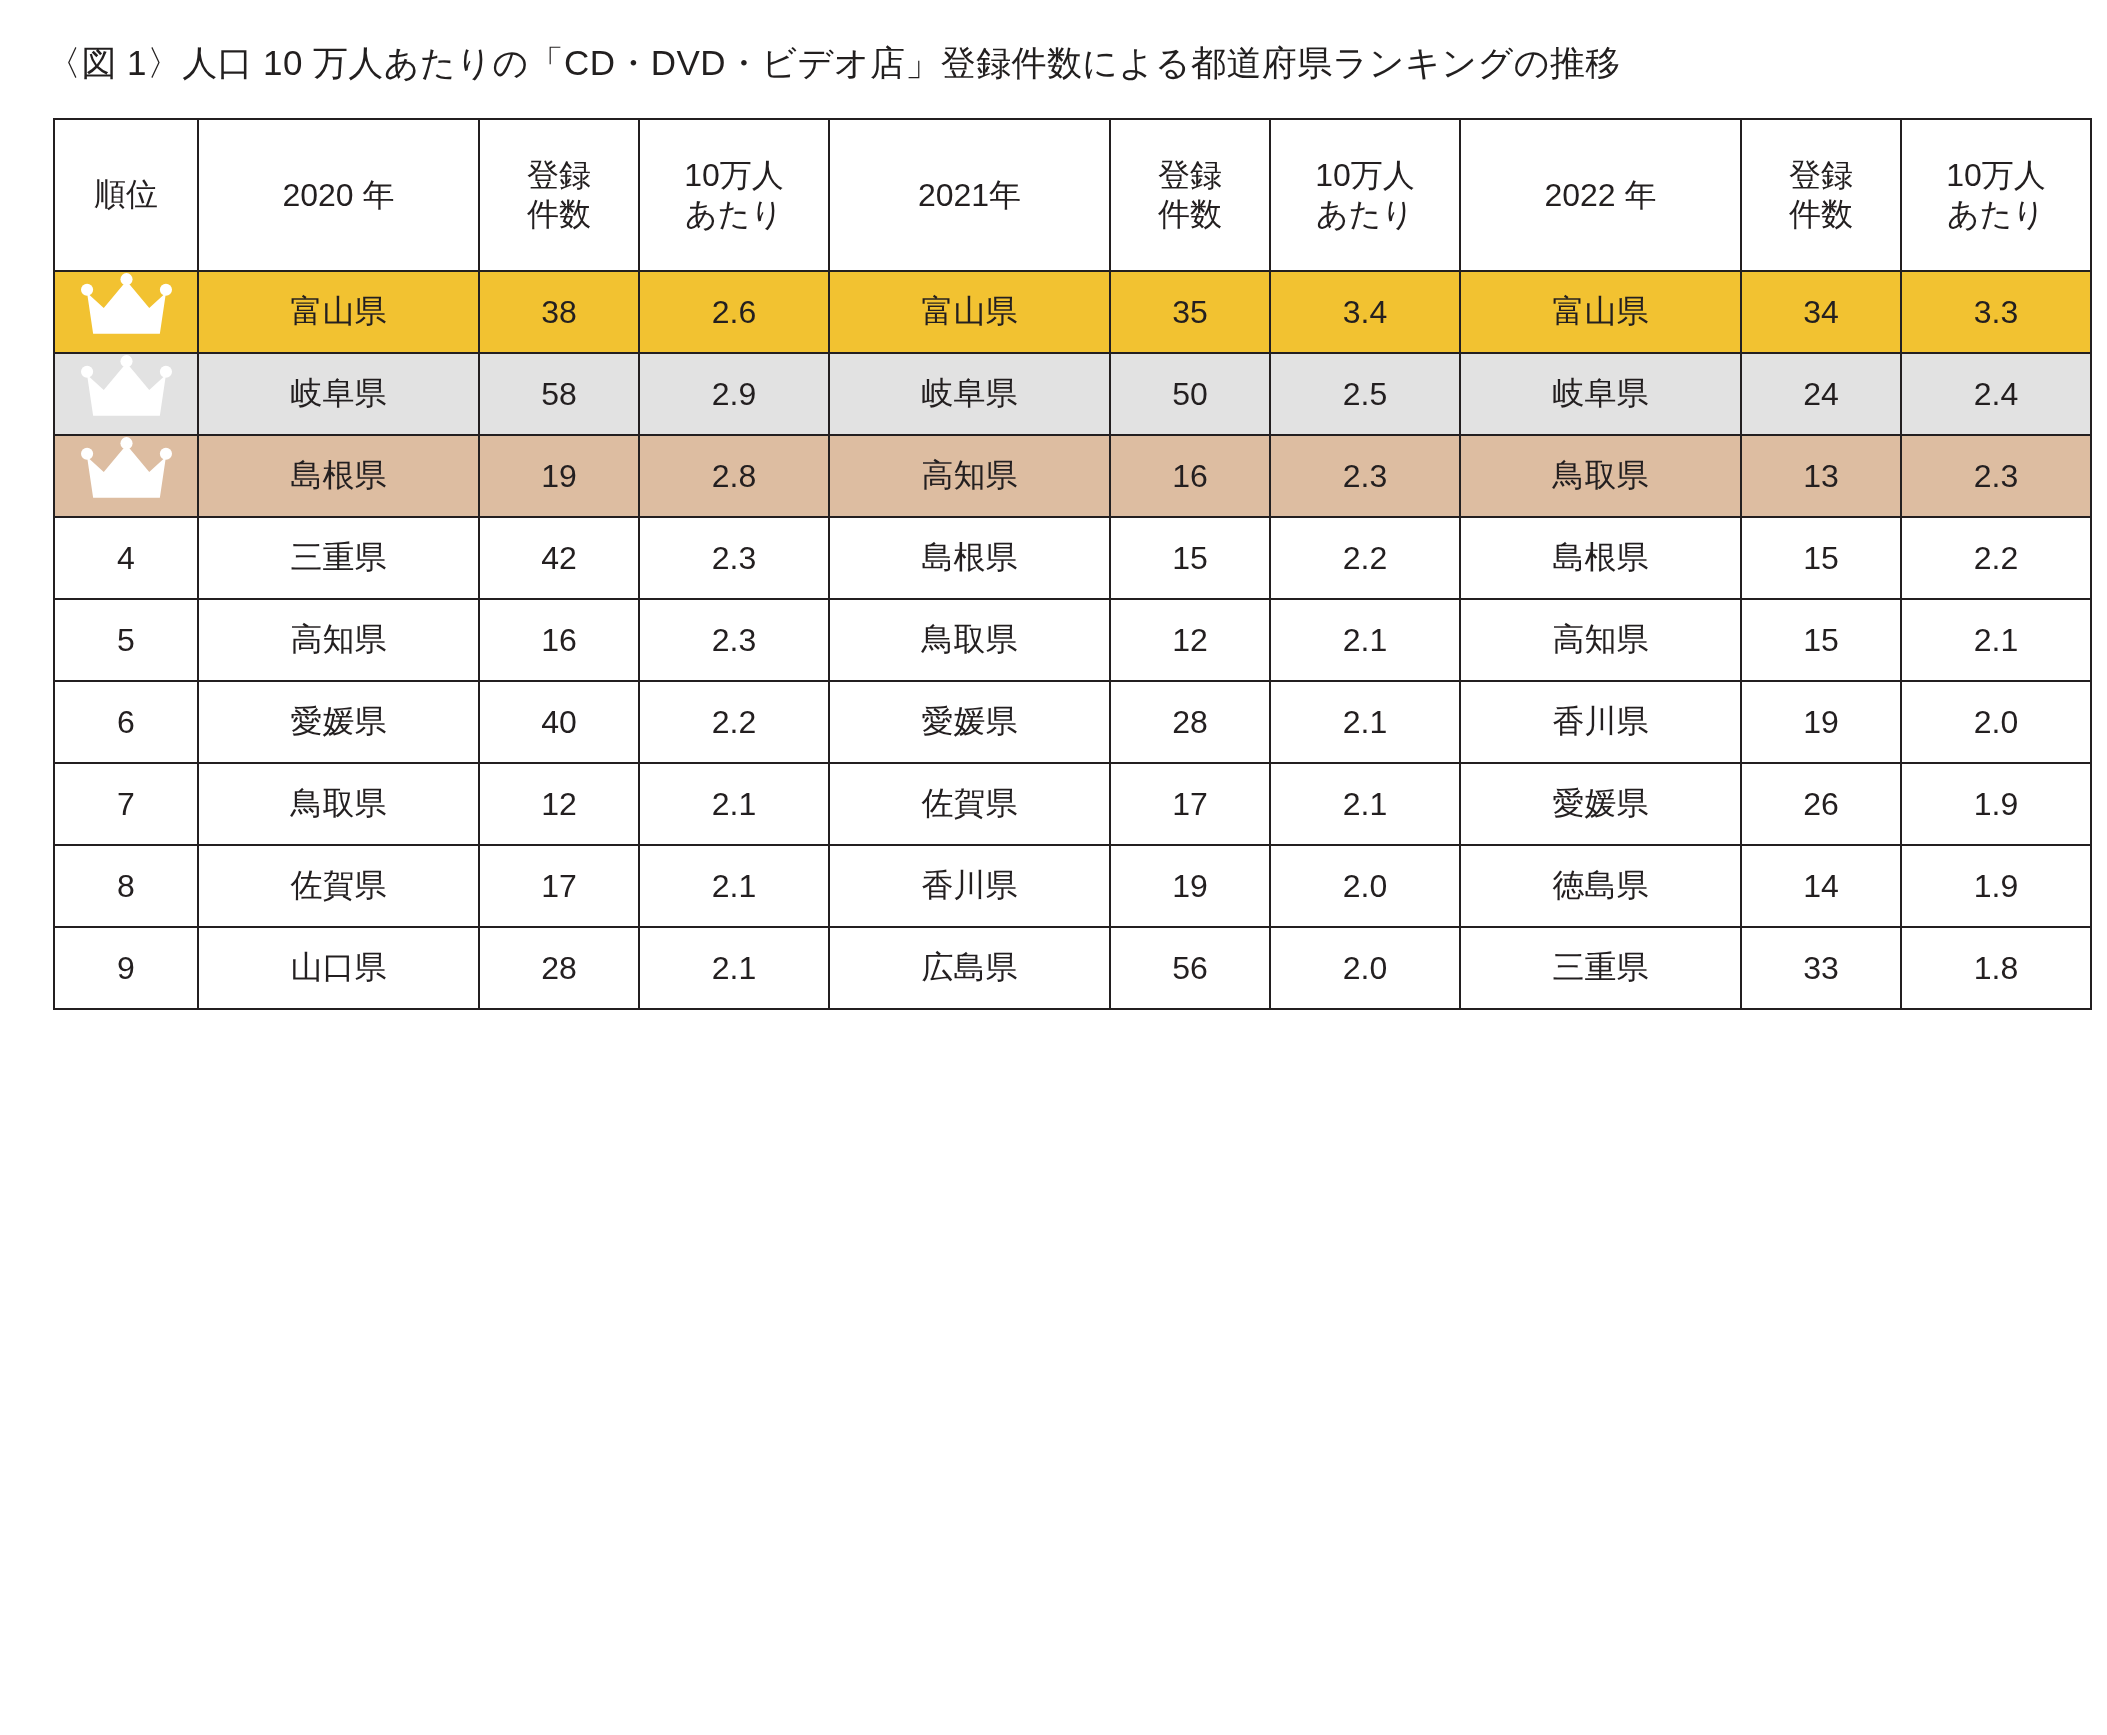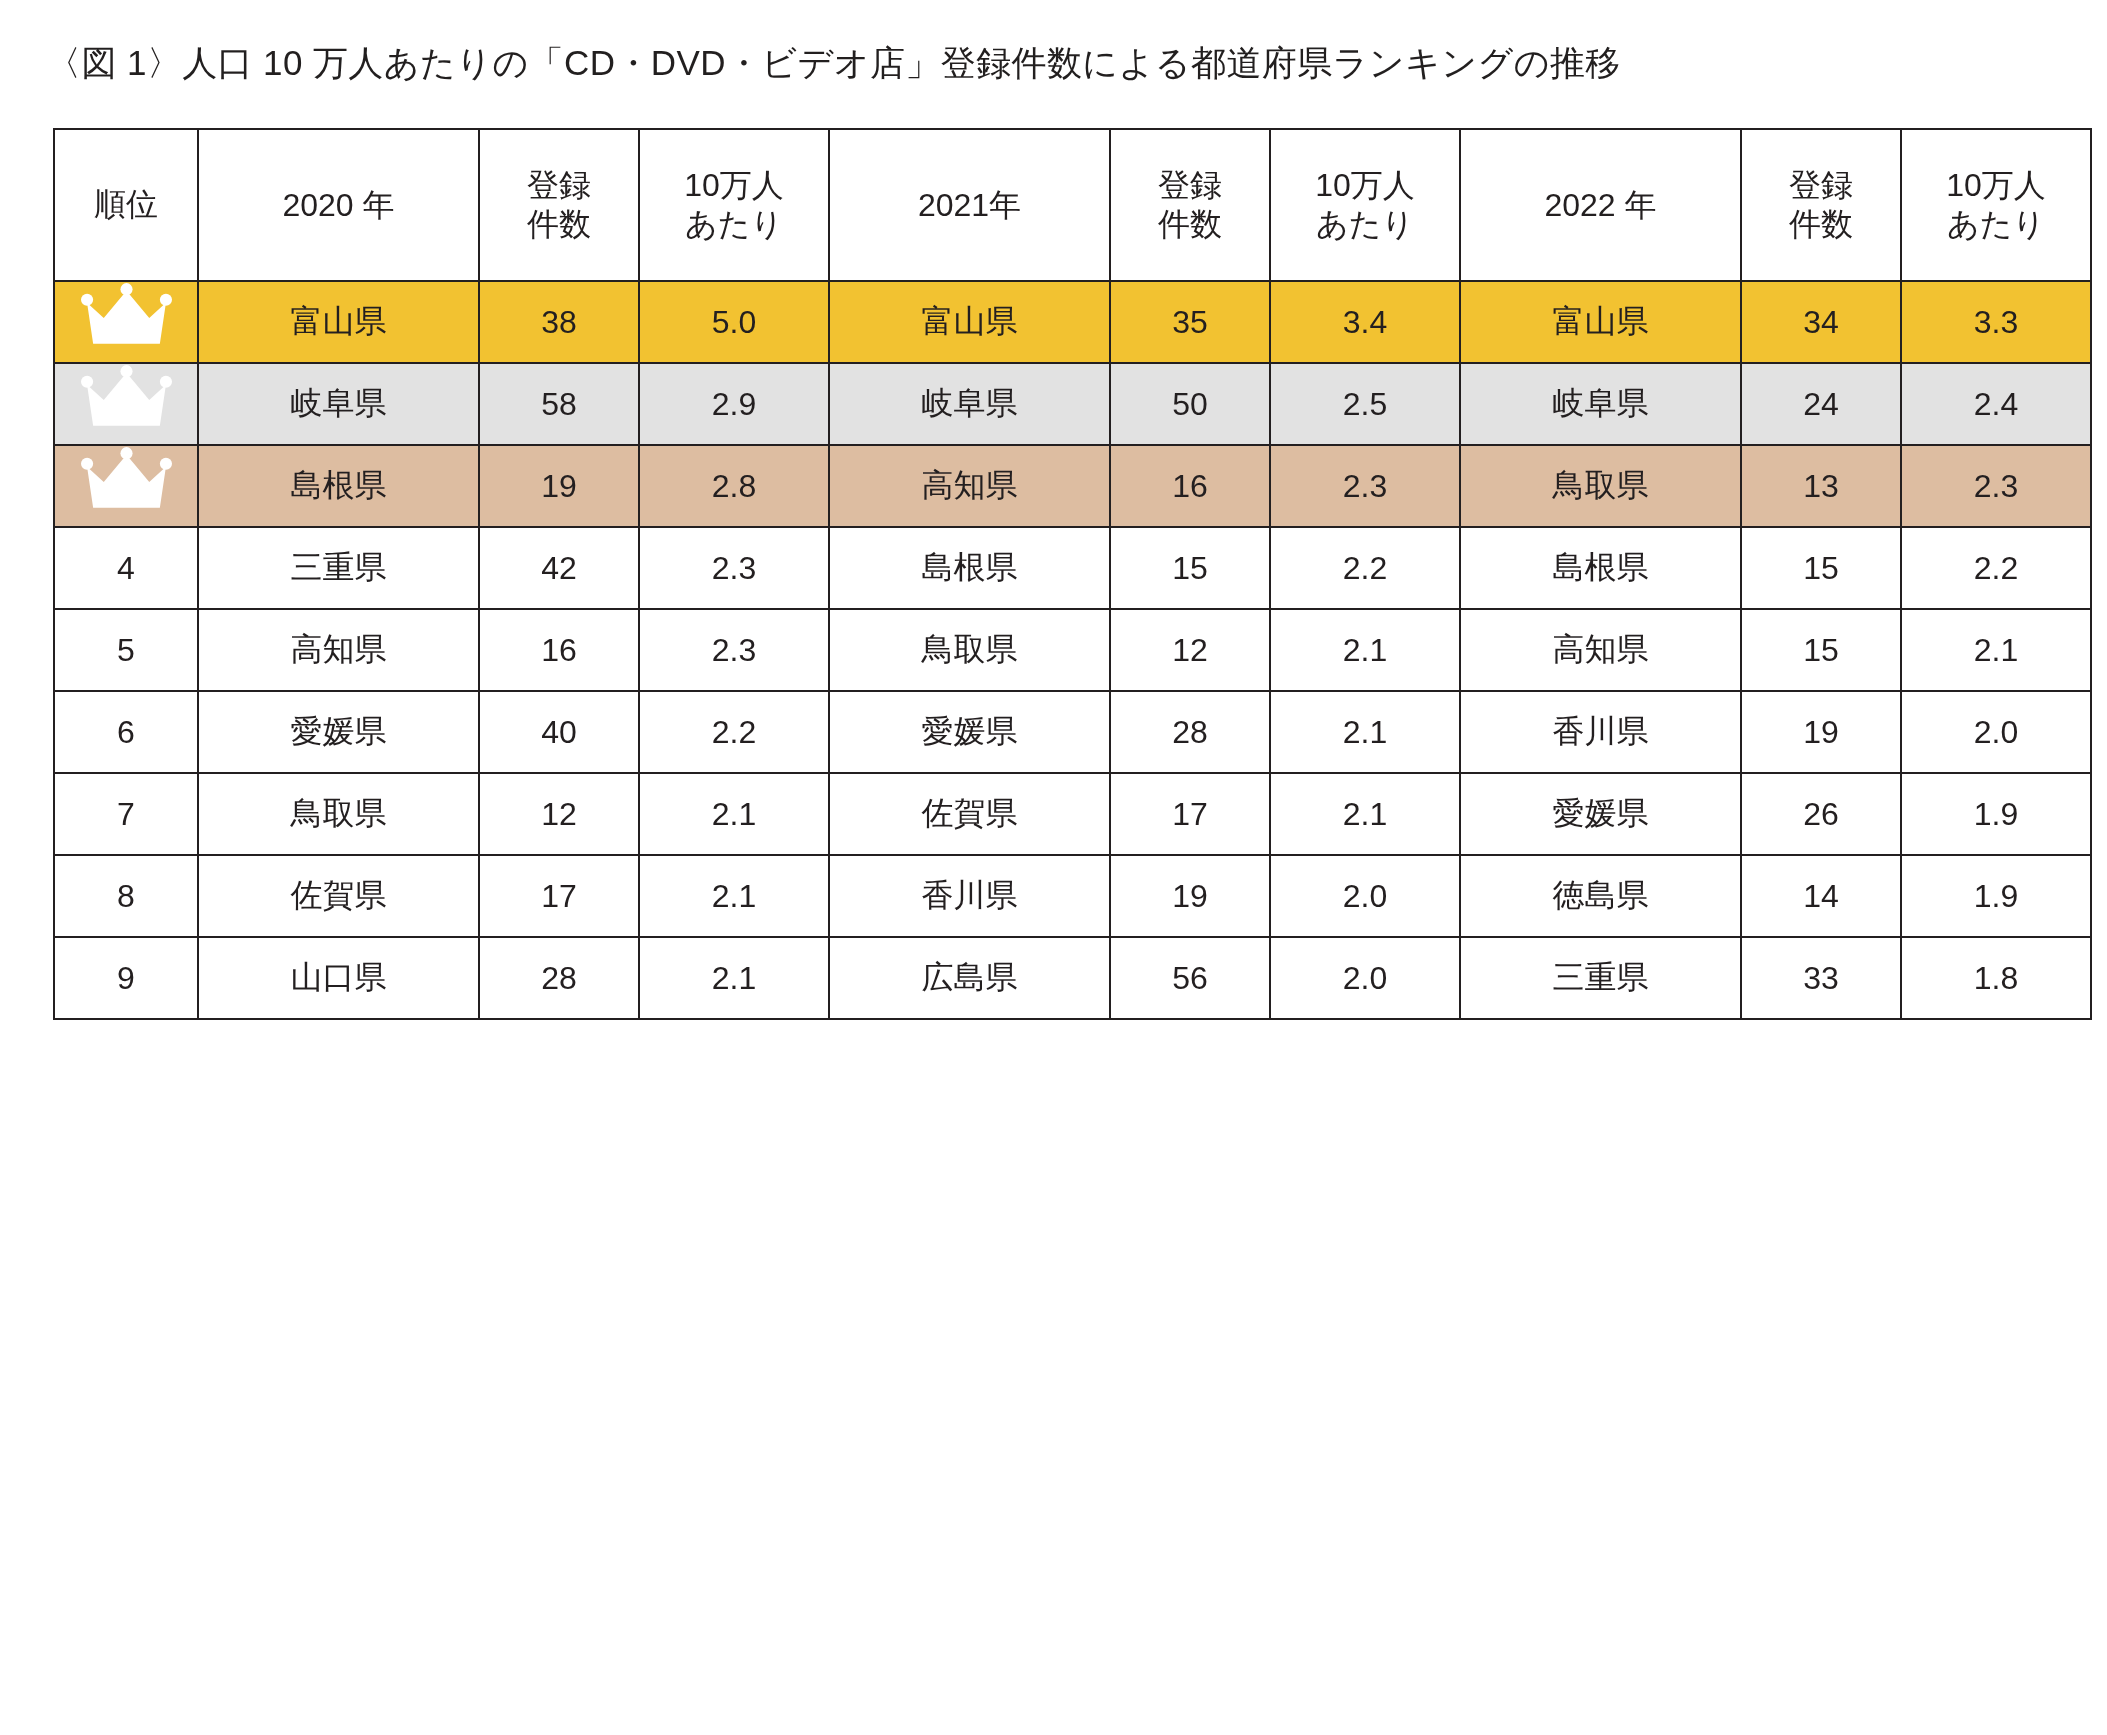--- a/index.html
+++ b/index.html
@@ -26,21 +26,21 @@
     left: 46px;
     top: 40px;
     font-size: 35px;
     letter-spacing: 0.4px;
     color: #221f1f;
     white-space: nowrap;
   }
   .table-wrap {
     position: absolute;
     left: 53px;
-    top: 128px;
+    top: 118px;
     width: 2005px;
   }
   table.rank {
     border-collapse: collapse;
     width: 2005px;
     table-layout: fixed;
   }
   table.rank td, table.rank th {
     border: 2.3px solid #231f20;
     text-align: center;
@@ -135,21 +135,21 @@
       <tbody id="rank-body">
           <tr class="row-gold">
             <td class="c-rank crown-cell"><span class="crown"><svg viewBox="0 0 120 92" xmlns="http://www.w3.org/2000/svg">
                   <path d="M8 26 L30 46 L60 10 L90 46 L112 26 L104 80 L16 80 Z" fill="#ffffff"></path>
                   <circle cx="8" cy="22" r="8" fill="#ffffff"></circle>
                   <circle cx="60" cy="8" r="8" fill="#ffffff"></circle>
                   <circle cx="112" cy="22" r="8" fill="#ffffff"></circle>
                 </svg><span class="num">1</span></span></td>
             <td class="c-pref">富山県</td>
             <td class="c-count">38</td>
-            <td class="c-per">5.0</td>
+            <td class="c-per">2.6</td>
             <td class="c-pref">富山県</td>
             <td class="c-count">35</td>
             <td class="c-per">3.4</td>
             <td class="c-pref">富山県</td>
             <td class="c-count">34</td>
             <td class="c-per">3.3</td>
           </tr>
           <tr class="row-silver">
             <td class="c-rank crown-cell"><span class="crown"><svg viewBox="0 0 120 92" xmlns="http://www.w3.org/2000/svg">
                   <path d="M8 26 L30 46 L60 10 L90 46 L112 26 L104 80 L16 80 Z" fill="#ffffff"></path>

